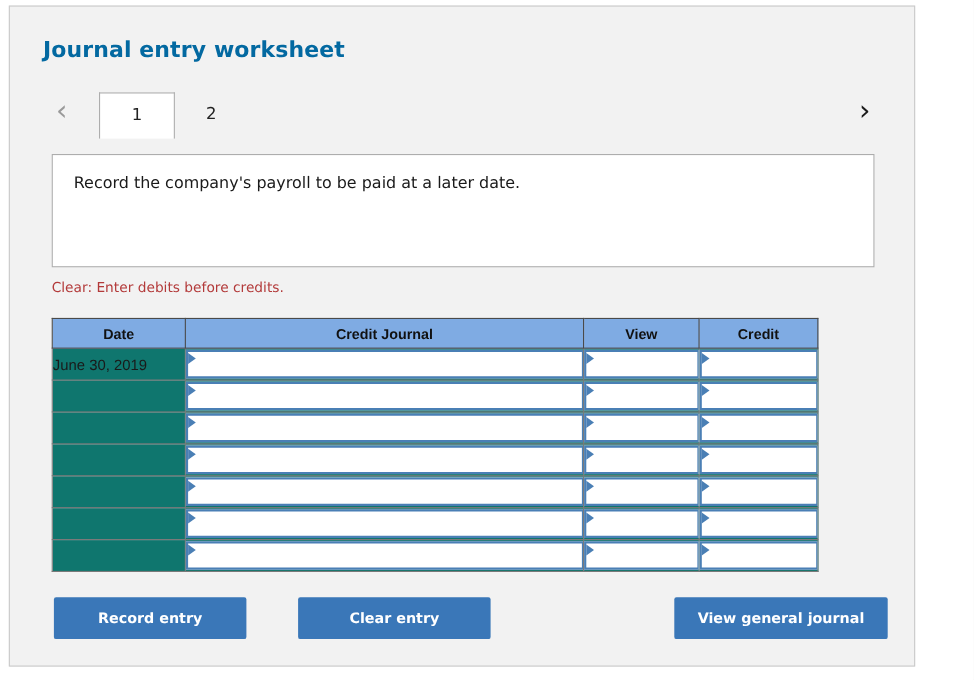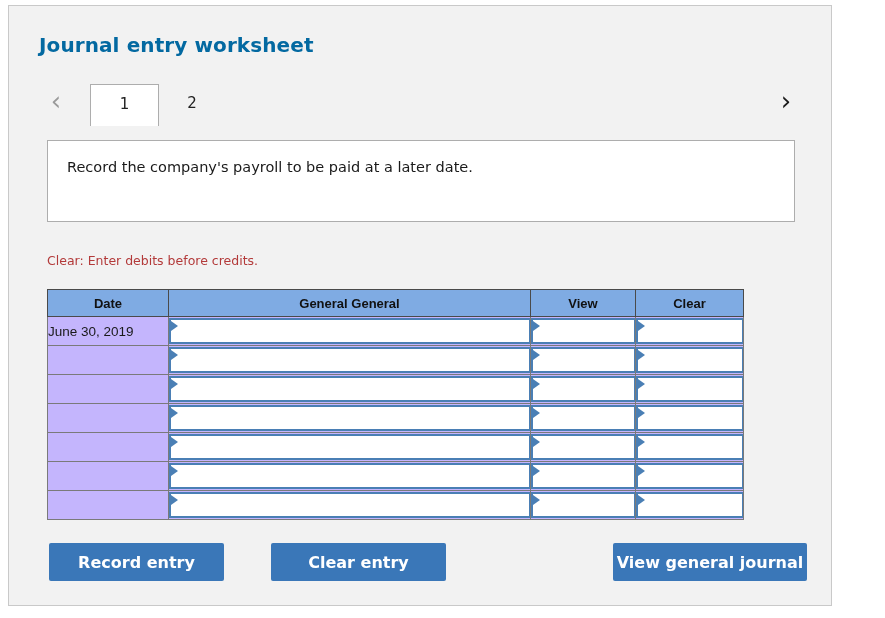--- a/index.html
+++ b/index.html
@@ -89,21 +89,21 @@
   }
   #tab-1 { left: 81px; width: 69px; }
   #tab-2 { left: 150px; width: 62px; }
 
   
   #instruction-box {
     position: absolute;
     left: 38px;
     top: 134px;
     width: 748px;
-    height: 82px;
+    height: 103px;
     background: #ffffff;
     border: 1px solid #adadad;
     box-sizing: border-box;
   }
   #instruction-text {
     position: absolute;
     left: 19px;
     top: 18px;
     font-size: 14.5px;
     color: #1a1a1a;
@@ -134,21 +134,21 @@
     font-size: 13px;
     font-weight: bold;
     height: 26px;
     padding: 0;
     font-family: "Liberation Sans", sans-serif;
   }
   #journal-table td {
     border: 1px solid #7a7a7a;
     padding: 0;
     height: 28px;
-    background: #c4b5fd;
+    background: #0f766e;
     vertical-align: middle;
   }
   td.date-cell {
     font-size: 13.5px;
     color: #1a1a1a;
     text-align: left;
     padding-left: 6px;
     font-family: "Liberation Sans", sans-serif;
   }
   td.input-cell {
@@ -180,21 +180,21 @@
   .col-gj     { width: 362px; }
   .col-debit  { width: 105px; }
   .col-credit { width: 108px; }
 
   
   .action-button {
     position: absolute;
     height: 38px;
     background: #3a77b8;
     color: #ffffff;
-    font-size: 16px;
+    font-size: 13px;
     font-weight: bold;
     border: none;
     border-radius: 2px;
     cursor: pointer;
     font-family: "DejaVu Sans", sans-serif;
     padding: 0;
   }
   #btn-record-entry { left: 40px;  top: 537px; width: 175px; }
   #btn-clear-entry  { left: 262px; top: 537px; width: 175px; }
   #btn-view-journal { left: 604px; top: 537px; width: 194px; }
@@ -225,23 +225,23 @@
   <table id="journal-table">
     <colgroup>
       <col class="col-date">
       <col class="col-gj">
       <col class="col-debit">
       <col class="col-credit">
     </colgroup>
     <thead>
       <tr>
         <th>Date</th>
-        <th>General General</th>
+        <th>Credit Journal</th>
         <th>View</th>
-        <th>Clear</th>
+        <th>Credit</th>
       </tr>
     </thead>
     <tbody id="journal-table-body">
         <tr>
           <td class="date-cell">June 30, 2019</td>
           <td class="input-cell">
             <div class="cellbox"><span class="marker"></span><span></span></div>
           </td>
           <td class="input-cell">
             <div class="cellbox"><span class="marker"></span><span></span></div>

